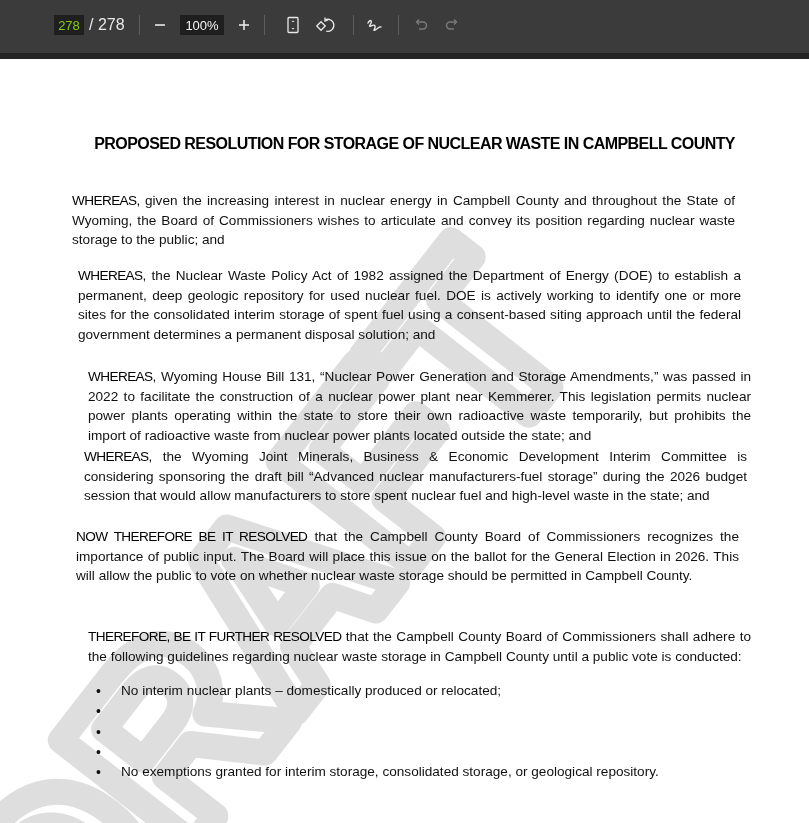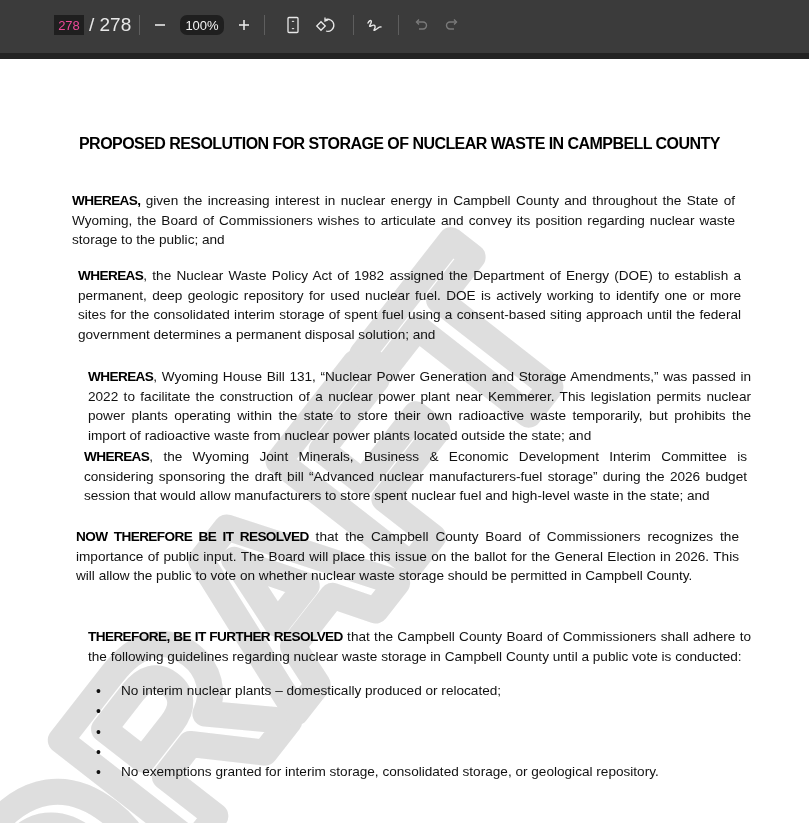--- a/index.html
+++ b/index.html
@@ -1,30 +1,30 @@
 <!DOCTYPE html>
 <html><head>
   <meta charset="utf-8">
   <style>
     html, body { margin:0; padding:0; }
     body { width:809px; height:823px; overflow:hidden; background:#ffffff; position:relative; font-family:"Liberation Sans", sans-serif; }
     .toolbar { position:absolute; left:0; top:0; width:809px; height:53px; background:#3b3b3b; color:#e8e8e8; }
     .toolbar-strip { position:absolute; left:0; top:53px; width:809px; height:6px; background:#232323; }
-    .pagebox { position:absolute; left:54px; top:15px; width:30px; height:20px; background:#1f1f1f; color:#ec4899; font-size:13px; display:flex; align-items:center; justify-content:center; }
-    .pagetotal { position:absolute; left:89px; top:15px; height:20px; font-size:19px; color:#e8e8e8; display:flex; align-items:center; }
+    .pagebox { position:absolute; left:54px; top:15px; width:30px; height:20px; background:#1f1f1f; color:#84cc16; font-size:13px; display:flex; align-items:center; justify-content:center; }
+    .pagetotal { position:absolute; left:89px; top:15px; height:20px; font-size:16px; color:#e8e8e8; display:flex; align-items:center; }
     .sep { position:absolute; top:15px; width:1px; height:20px; background:#5e5e5e; }
     .iconbtn { position:absolute; top:14px; width:22px; height:22px; display:flex; align-items:center; justify-content:center; }
-    .zoombox { position:absolute; left:180px; top:15px; width:44px; height:20px; background:#1f1f1f; color:#f2f2f2; font-size:13px; display:flex; align-items:center; justify-content:center;border-radius:7px; }
+    .zoombox { position:absolute; left:180px; top:15px; width:44px; height:20px; background:#1f1f1f; color:#f2f2f2; font-size:13px; display:flex; align-items:center; justify-content:center; }
 
     .page { position:absolute; left:0; top:59px; width:809px; height:764px; background:#ffffff; overflow:hidden; }
     .watermark { position:absolute; left:0; top:0; width:809px; height:764px; pointer-events:none; }
     .doc { position:absolute; left:72px; top:0; width:663px; color:#111; font-size:13.6px; }
-    .title { position:absolute; left:7px; top:76px; width:663px; text-align:left; font-weight:bold; font-size:16px; letter-spacing:-0.55px; color:#000; }
+    .title { position:absolute; left:0; top:76px; width:663px; text-align:right; font-weight:bold; font-size:16px; letter-spacing:-0.55px; color:#000; }
     .para { position:absolute; left:0; width:663px; text-align:justify; line-height:19.5px; }
-    .para b { font-weight:bold; letter-spacing:-0.6px; color:#000; }
+    .para b { font-weight:normal; letter-spacing:-0.6px; color:#000; }
     .list { position:absolute; left:0; top:622px; width:663px; margin:0; padding:0; list-style:none; }
     .list li { position:relative; height:20.3px; line-height:20.3px; padding-left:49px; }
     .bullet { position:absolute; left:24px; top:0; font-size:14px; }
   </style>
 </head>
 <body>
 
 <div class="toolbar">
   <div class="pagebox">278</div>
   <div class="pagetotal">/ 278</div>

